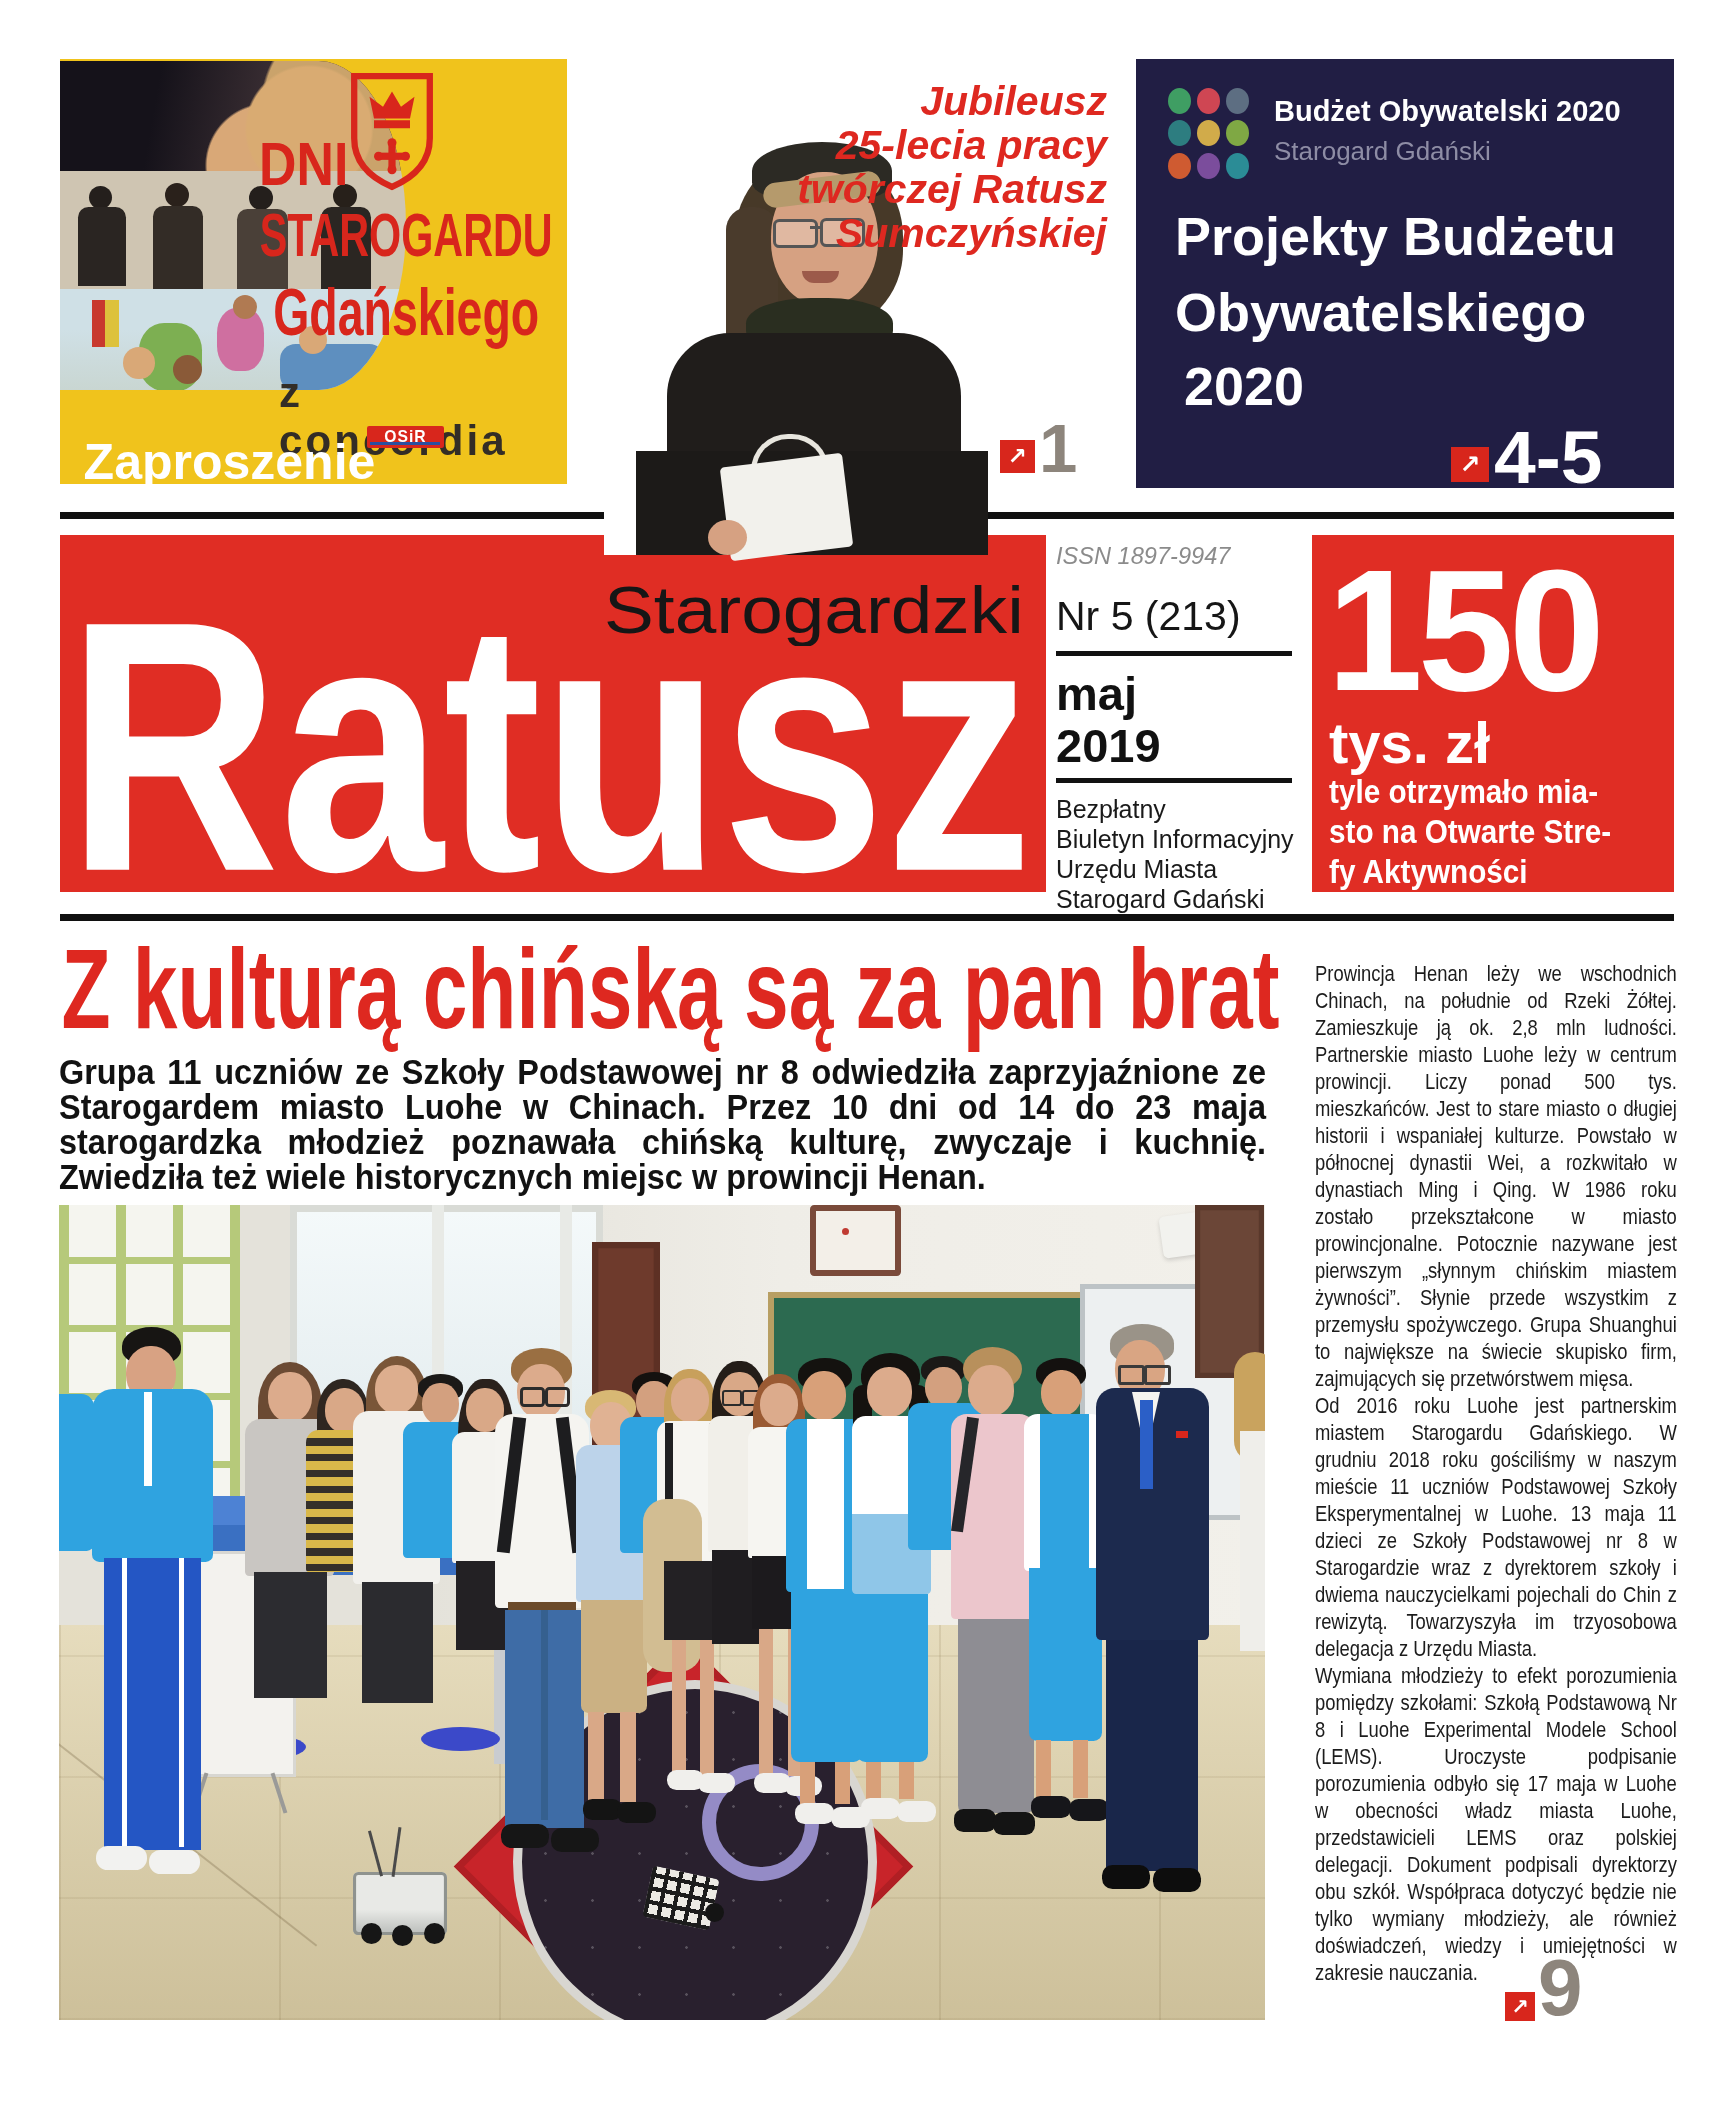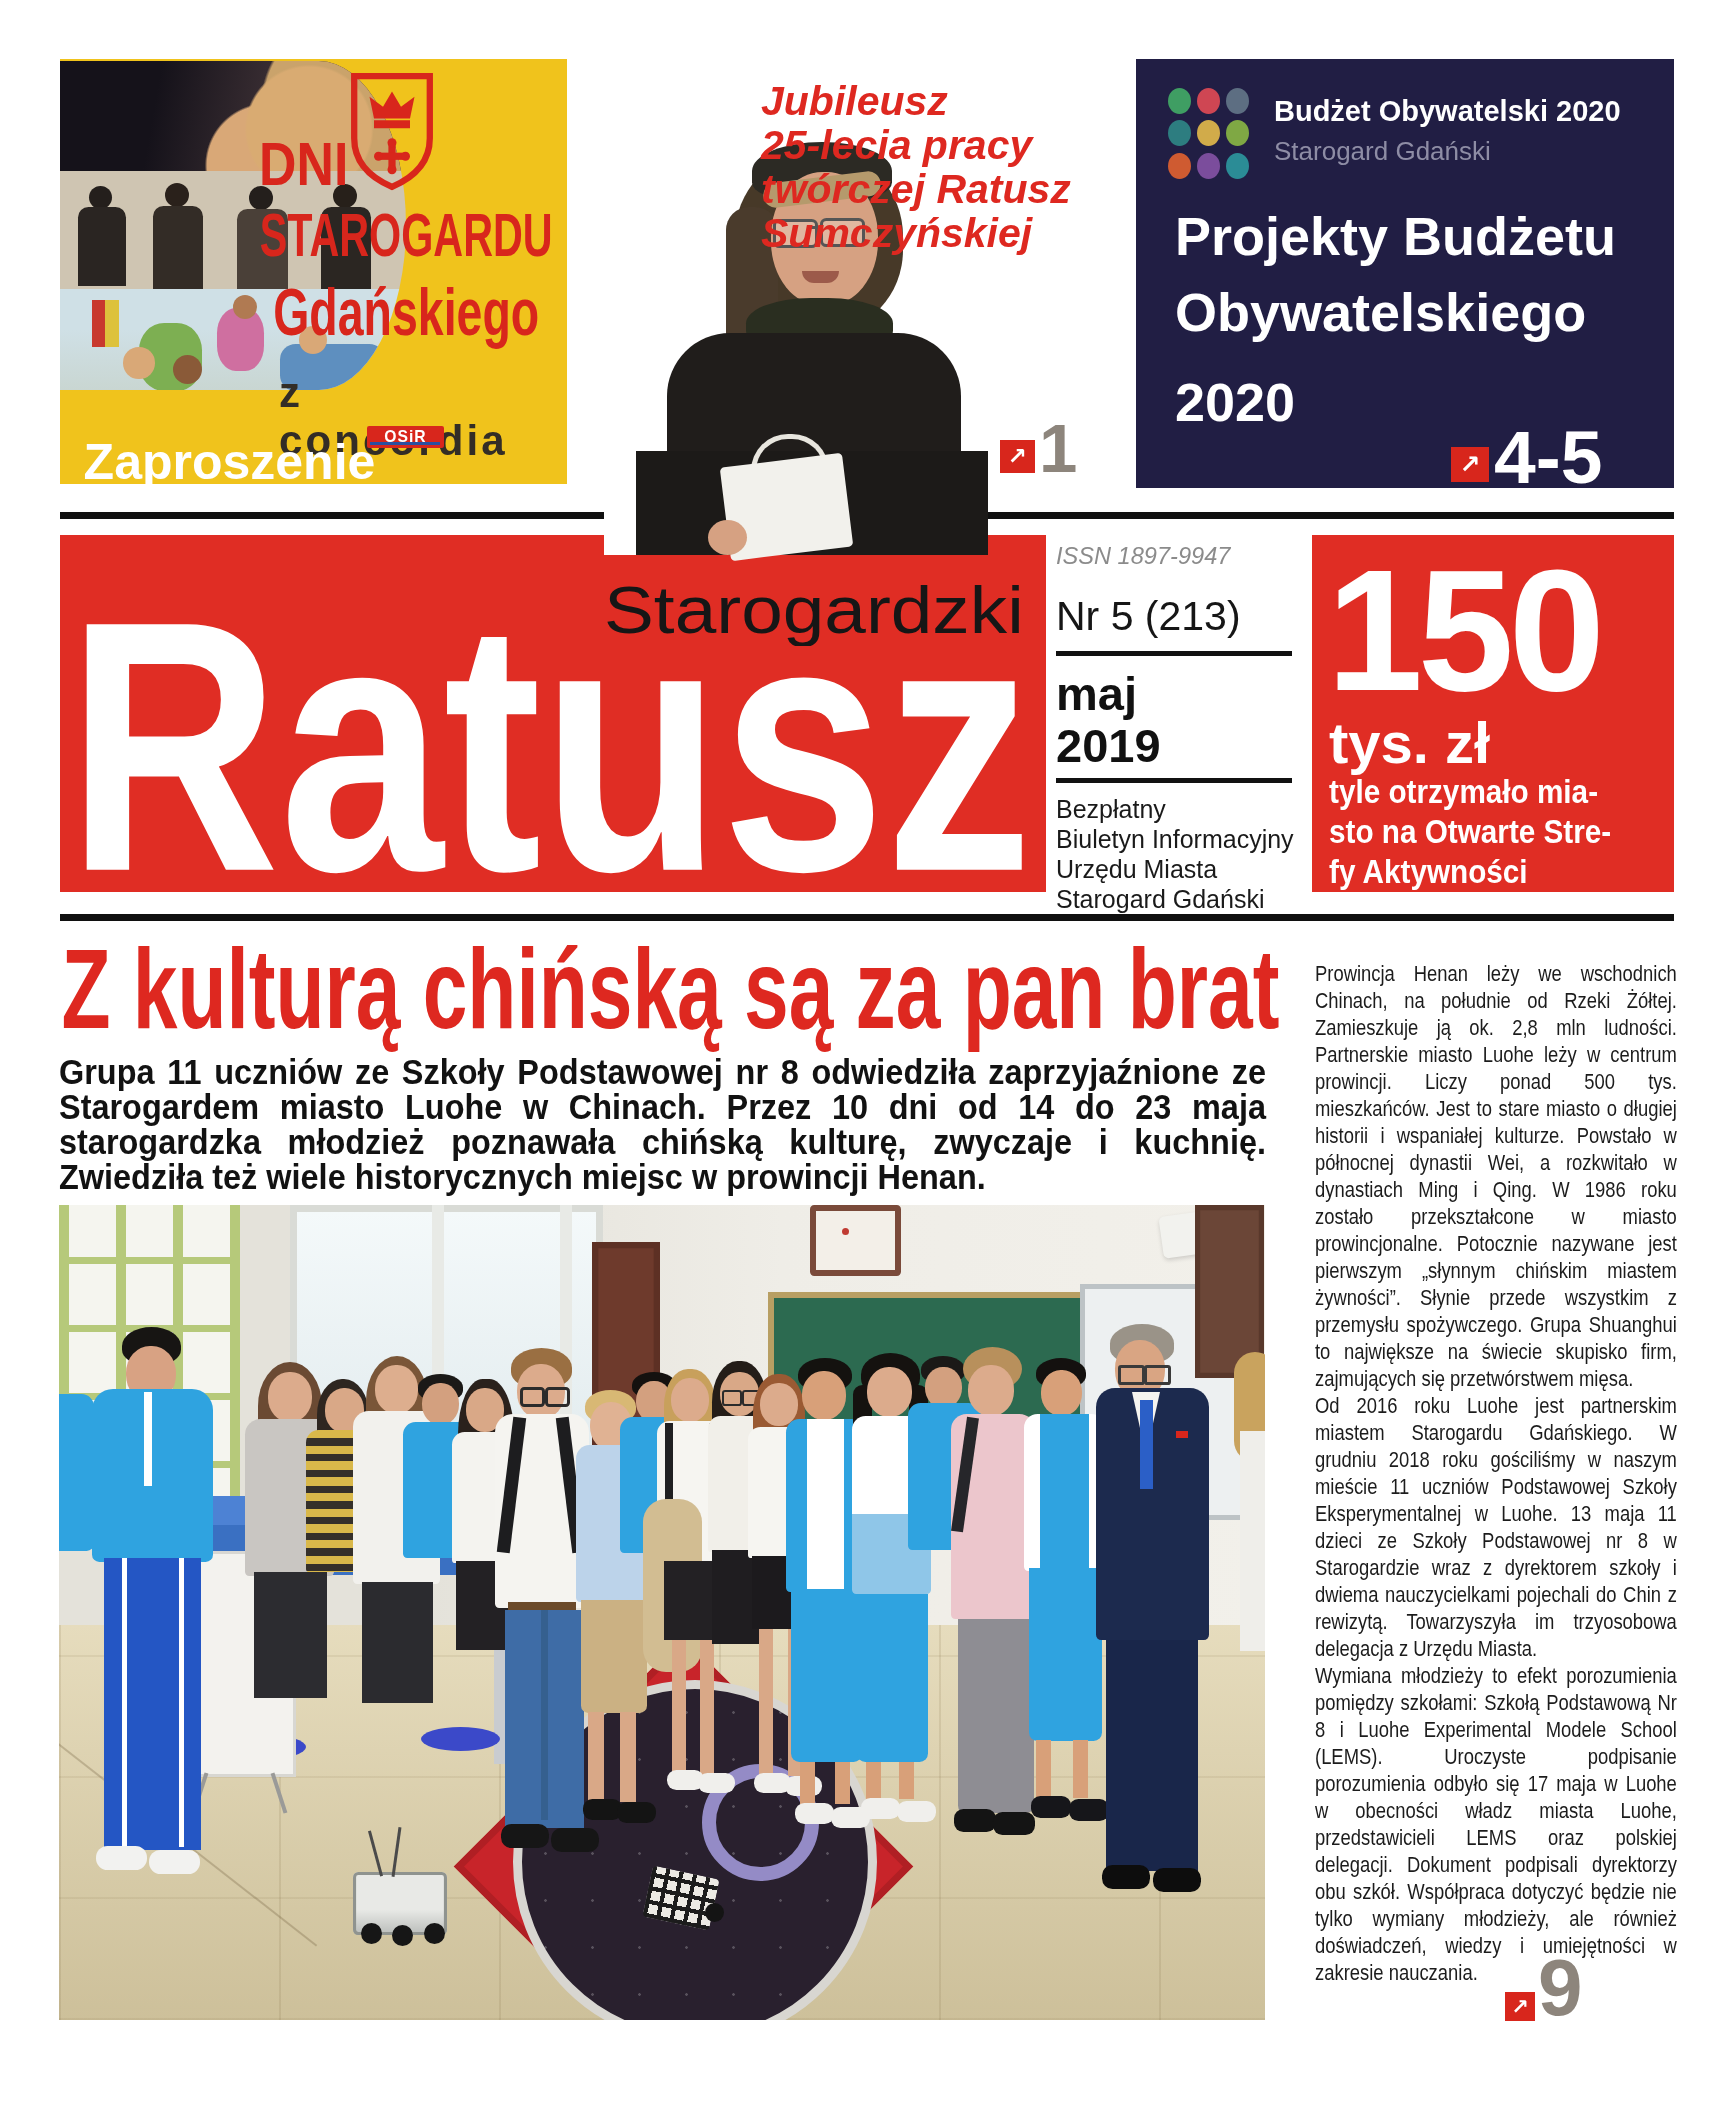--- a/index.html
+++ b/index.html
@@ -92,21 +92,21 @@
     </svg>
     <div class="abs" style="left:219px;top:310px;width:262px;font-size:42px;font-weight:700;letter-spacing:3.1px;color:#332d26;">z concordia</div>
     <div class="abs" style="left:307px;top:367px;width:77px;height:22px;background:#d8261c;border-radius:2.1px;display:flex;align-items:center;justify-content:center;">
       <span style="color:#fff;font-weight:700;font-size:15.7px;letter-spacing:1px;">OSiR</span>
       <div class="abs" style="left:3.1px;top:15.7px;width:70px;height:3.1px;background:#2b4fa0;"></div>
     </div>
     <div class="abs" style="left:23.6px;top:374px;font-size:50px;font-weight:700;color:#fff;">Zaproszenie</div>
   </section>
 
   <section id="t-jub"></section>
-  <div class="abs" style="left:761px;top:79px;width:346px;text-align:left;z-index:6;">
+  <div class="abs" style="left:761px;top:79px;width:346px;text-align:right;z-index:6;">
     <div style="font-size:41px;line-height:44px;font-weight:700;font-style:italic;color:#de2820;">
       <div>Jubileusz</div>
       <div>25-lecia pracy</div>
       <div>twórczej Ratusz</div>
       <div>Sumczyńskiej</div>
     </div>
   </div>
 
   <div class="abs" style="left:604px;top:94px;width:383px;height:461px;z-index:5;background:#fff;">
     <div class="abs" style="left:131px;top:60px;width:168px;height:178px;border-radius:46%;background:#473928;"></div>
@@ -140,21 +140,21 @@
       <div class="dot" style="background: rgb(209, 171, 74);"></div>
       <div class="dot" style="background: rgb(127, 168, 68);"></div>
       <div class="dot" style="background: rgb(207, 91, 49);"></div>
       <div class="dot" style="background: rgb(123, 77, 156);"></div>
       <div class="dot" style="background: rgb(43, 140, 150);"></div>
     </div>
     <div class="abs" style="left:138px;top:36px;font-size:29px;font-weight:700;color:#fff;">Budżet Obywatelski 2020</div>
     <div class="abs" style="left:138px;top:77px;font-size:26px;color:#8e8da5;">Starogard Gdański</div>
     <div class="bud-line" style="top:150px;">Projekty Budżetu</div>
     <div class="bud-line" style="top:226px;">Obywatelskiego</div>
-    <div class="bud-line" style="top:316px;">2020</div>
+    <div class="bud-line" style="top:300px;margin-left:9px;">2020</div>
     <div class="refico" style="left:315px;top:388px;width:38px;height:35px;font-size:25px;">
       <span>↗</span>
     </div>
     <div class="abs" style="left:358px;top:361px;font-size:75px;font-weight:700;color:#fff;line-height:1;">4-5</div>
   </section>
 
   <div class="rule" style="top:512px;"></div>
 
   <section>
     <div id="mast-red"></div>

